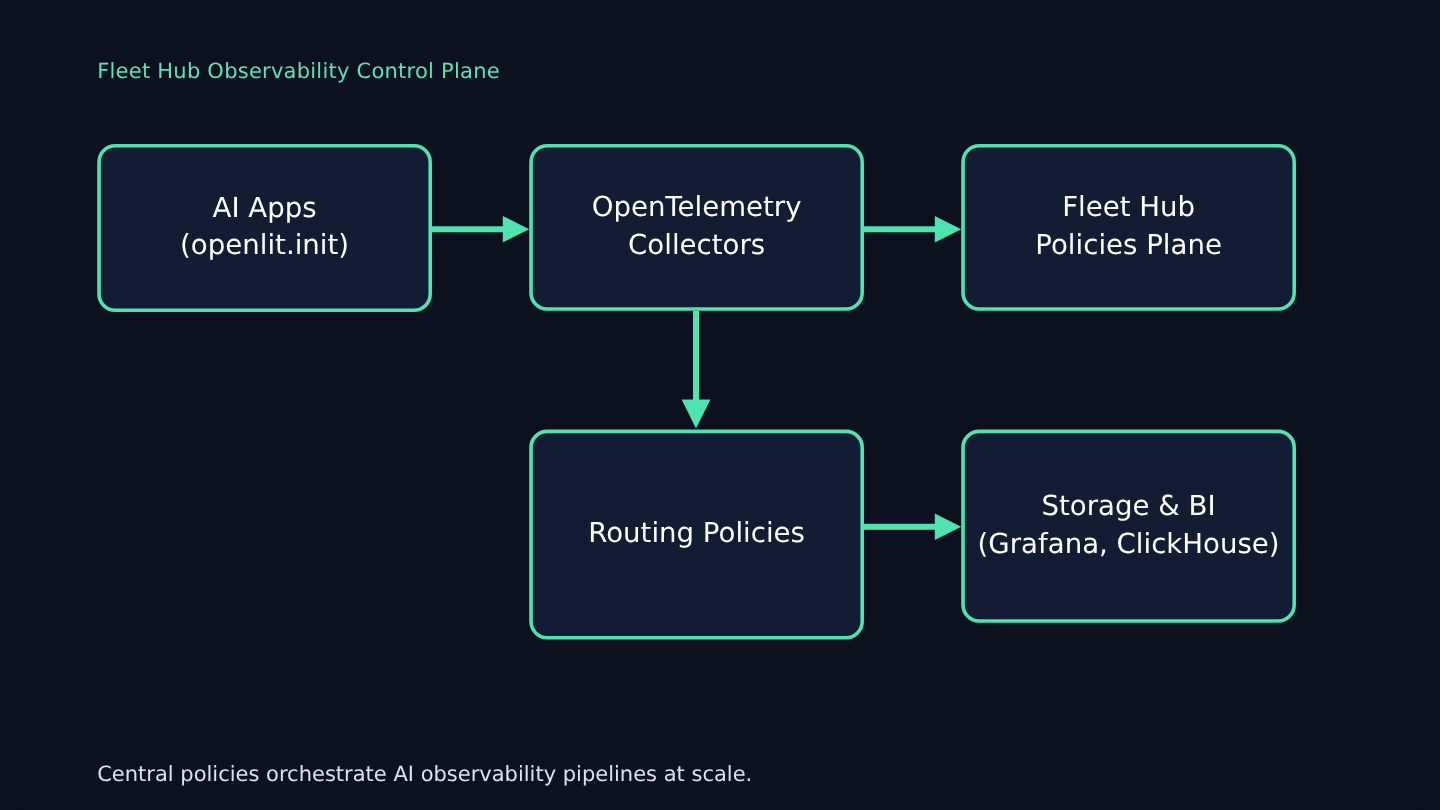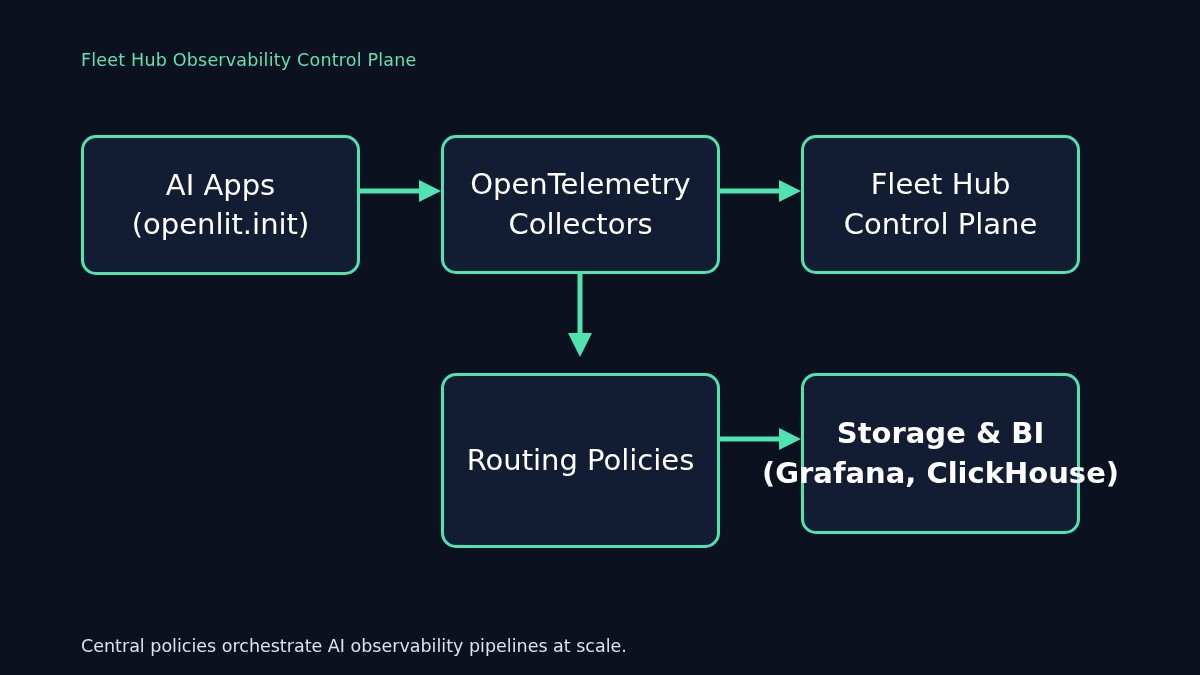--- a/index.html
+++ b/index.html
@@ -49,34 +49,33 @@
     position: absolute;
     box-sizing: border-box;
     border: 3px solid #4fe3b0;
     border-radius: 15px;
     background: #121c33;
     display: flex;
     align-items: center;
     justify-content: center;
     text-align: center;
     color: #ffffff;
-    font-size: 29px;
+    font-size: 23px;
     line-height: 1.35;
     font-family: "DejaVu Sans", sans-serif;
-    margin-top: 15px;
   }
   .node .label {
     white-space: nowrap;
   }
 
   #node-ai-apps       { left: 81px;  top: 120px; width: 279px; height: 140px; }
   #node-otel          { left: 441px; top: 120px; width: 279px; height: 139px; }
   #node-fleet-hub     { left: 801px; top: 120px; width: 279px; height: 139px; }
   #node-routing       { left: 441px; top: 358px; width: 279px; height: 175px; }
-  #node-storage       { left: 801px; top: 358px; width: 279px; height: 161px; font-weight: bold; }
+  #node-storage       { left: 801px; top: 358px; width: 279px; height: 161px; }
 
   
   #node-storage .label {
     position: relative;
     overflow: visible;
   }
   #node-storage .label .line-overflow {
     display: block;
     white-space: nowrap;
   }
@@ -131,21 +130,21 @@
   <div class="node" id="node-otel">
     <div class="label">
       <span>OpenTelemetry</span><br>
       <span>Collectors</span>
     </div>
   </div>
 
   <div class="node" id="node-fleet-hub">
     <div class="label">
       <span>Fleet Hub</span><br>
-      <span>Control Plane</span>
+      <span>Policies Plane</span>
     </div>
   </div>
 
   <div class="node" id="node-routing">
     <div class="label">
       <span>Routing Policies</span>
     </div>
   </div>
 
   <div class="node" id="node-storage">

